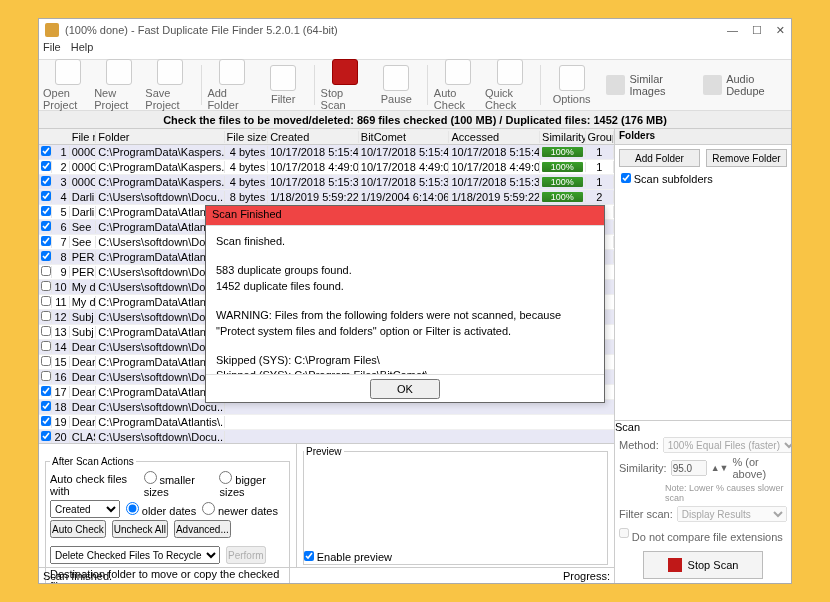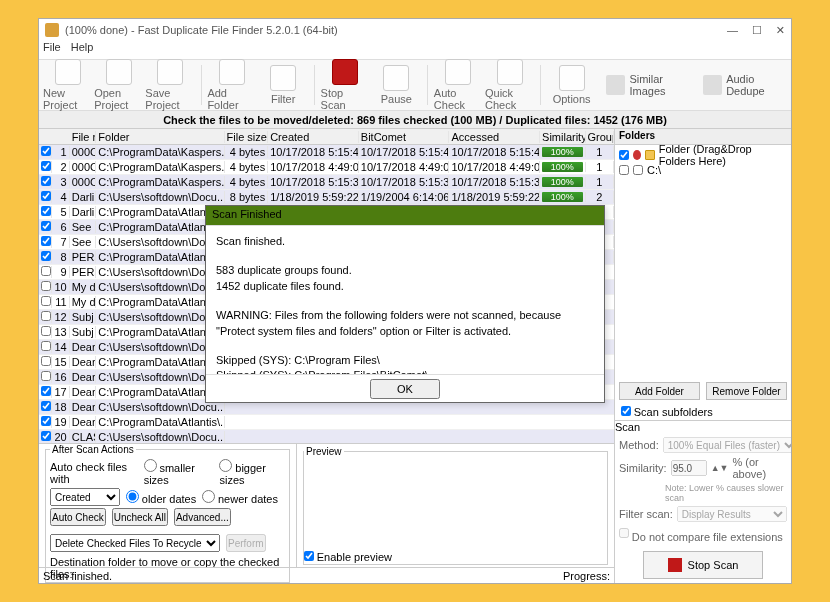--- a/index.html
+++ b/index.html
@@ -37,28 +37,28 @@
 .c-ac { width: 96px; }
 .c-sm { width: 48px; }
 .c-gp { width: 30px; text-align: center; }
 .grow { border-bottom: 1px solid #f0f0f0; }
 .grow.alt { background: #e8e8f5; }
 .sim-bar { background: linear-gradient(#3a9f2a,#2d7d1f); color: #fff; font-size: 9px; text-align: center; border-radius: 1px; width: 100%; height: 10px; line-height: 10px; }
 input[type=checkbox] { width: 10px; height: 10px; }
 
 
 .popup { position: absolute; left: 205px; top: 205px; width: 400px; height: 198px; background: #fff; border: 1px solid #666; box-shadow: 2px 2px 6px rgba(0,0,0,.15); display: flex; flex-direction: column; z-index: 10; }
-.popup .pt { height: 20px; background: #4d7c0f; border-bottom: 1px solid #ddd; font-size: 11px; padding: 2px 6px; }
+.popup .pt { height: 20px; background: #ef4444; border-bottom: 1px solid #ddd; font-size: 11px; padding: 2px 6px; }
 .popup .pb { flex: 1; padding: 8px 10px; font-size: 10px; line-height: 1.4; overflow: auto; }
 .popup .pf { height: 28px; border-top: 1px solid #ddd; display: flex; justify-content: center; align-items: center; }
 .popup button { width: 70px; height: 20px; }
 
 
 .bottom { height: 124px; display: flex; border-top: 1px solid #ccc; }
-.afta { width: 258px; border-right: 1px solid #ccc; padding: 0 6px; font-size: 10px; display: flex; flex-direction: column; }
+.afta { width: 258px; border-right: 1px solid #ccc; padding: 12px 6px; font-size: 10px; display: flex; flex-direction: column; }
 .afta fieldset { border: 1px solid #ccc; font-size: 10px; padding: 2px 4px; }
 .afta-row { display: flex; align-items: center; gap: 6px; margin: 2px 0; }
 .afta select, .afta button, .afta input[type=text] { font-size: 10px; height: 18px; }
 .prev { flex: 1; padding: 2px 6px; }
 .prev legend, .afta legend { font-size: 10px; padding: 0 2px; }
 fieldset { border: 1px solid #ccc; }
 
 .statusbar { height: 16px; border-top: 1px solid #ccc; font-size: 10px; display: flex; align-items: center; padding: 0 4px; }
 .statusbar .prog { margin-left: auto; }
 
@@ -95,25 +95,25 @@
   </div>
 
   <div class="menubar">
     <span>File</span>
     <span>Help</span>
   </div>
 
   <div class="toolbar">
     <div class="tb-btn">
         <span class="ic"></span>
+        <span>Open Project</span>
+      </div>
+    <div class="tb-btn">
+        <span class="ic"></span>
         <span>New Project</span>
-      </div>
-    <div class="tb-btn">
-        <span class="ic"></span>
-        <span>Open Project</span>
       </div>
     <div class="tb-btn">
         <span class="ic"></span>
         <span>Save Project</span>
       </div>
     <div class="tb-sep"></div>
     <div class="tb-btn">
         <span class="ic"></span>
         <span>Add Folder</span>
       </div>
@@ -470,33 +470,20 @@
 
       <div class="statusbar">
         <span>Scan finished.</span>
         <span class="prog">Progress:</span>
       </div>
     </div>
 
     <div class="right">
       <div class="folders">
         <div class="fh">Folders</div>
-        <div class="flist">
-          <div class="frow">
-            <input type="checkbox" checked="" style="">
-            <span class="red-dot"></span>
-            <span class="folder-icon"></span>
-            <span>Folder (Drag&amp;Drop Folders Here)</span>
-          </div>
-          <div class="frow">
-            <input type="checkbox" style="">
-            <input type="checkbox" style="">
-            <span>C:\</span>
-          </div>
-        </div>
         <div class="fbtns">
           <button>Add Folder</button>
           <button>Remove Folder</button>
         </div>
         <div style="padding:2px 6px;">
           <label><input type="checkbox" checked="" style=""> <span>Scan subfolders</span></label>
         </div>
       </div>
       <div class="scanopts">
         <div class="fh" style="margin:-4px -4px 4px -4px;">Scan</div>

